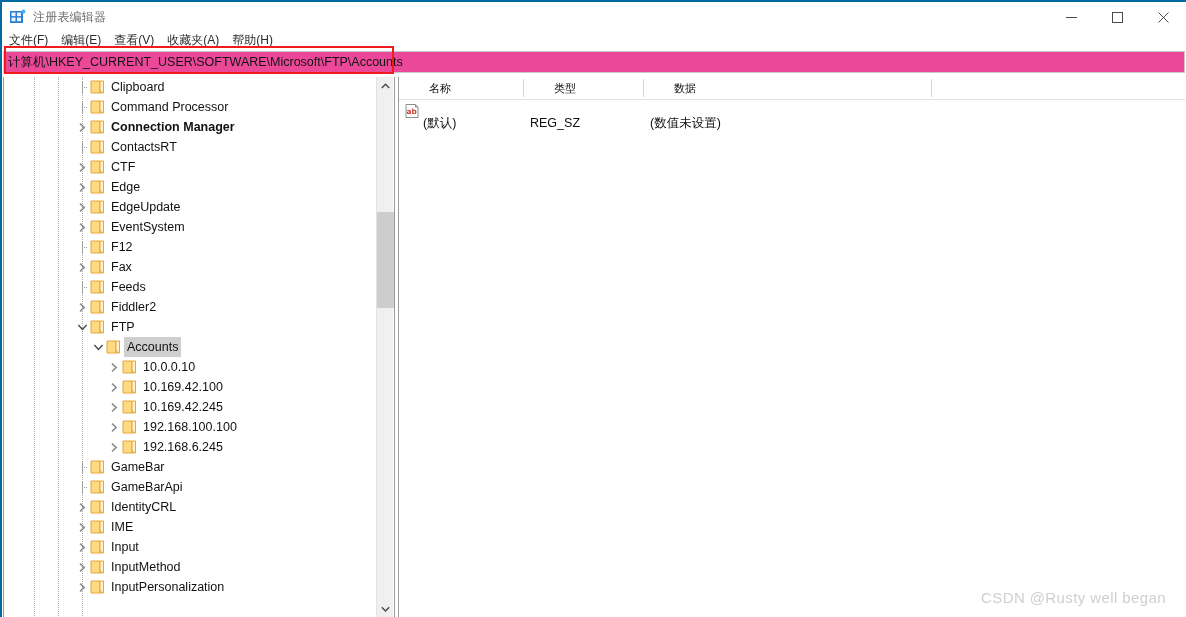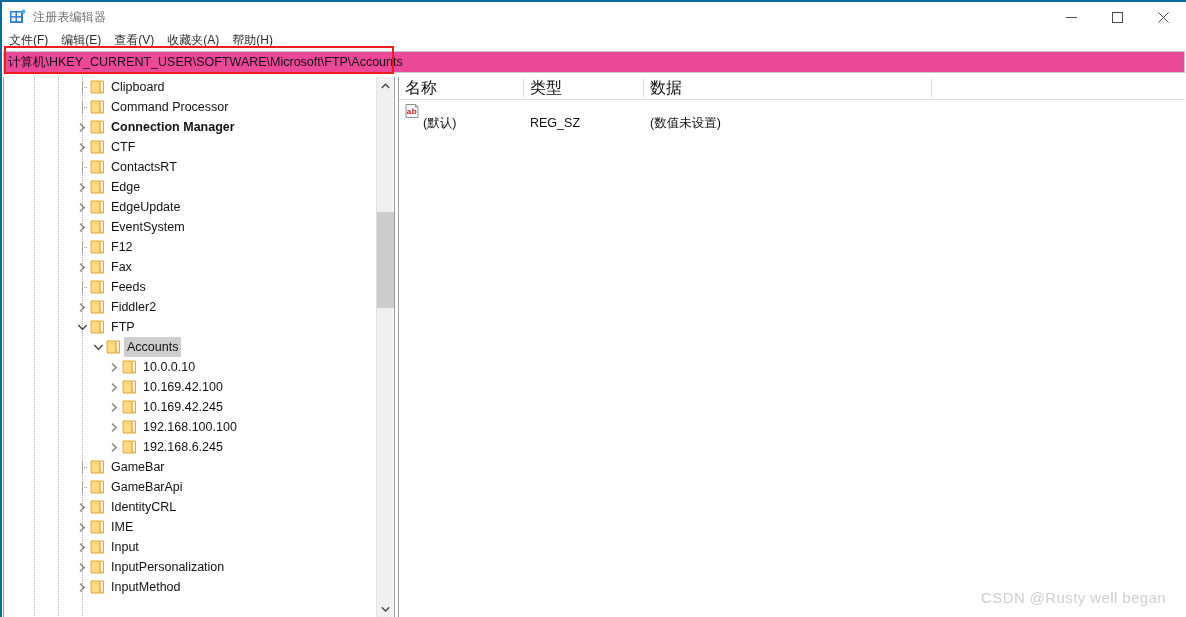--- a/index.html
+++ b/index.html
@@ -164,23 +164,24 @@
     overflow: hidden;
   }
   #list-header {
     position: relative;
     height: 23px;
     background: #ffffff;
     border-bottom: 1px solid #e0e0e0;
   }
   .col-head {
     position: absolute; top: 0; height: 22px;
-    font-size: 16px; color: #0d0d0d;
+    font-size: 11px; color: #0d0d0d;
     line-height: 22px;
     padding-left: 6px;
+    margin-left: 24px;
   }
   .col-sep {
     position: absolute; top: 2px; width: 1px; height: 18px;
     background: #d6d6d6;
   }
   #list-body { position: relative; }
   .vrow {
     position: relative; height: 22px;
     display: block;
   }
@@ -314,33 +315,20 @@
             </span>
             <span class="tfolder" style="left: 86px; top: 3px;"><svg width="17" height="14" viewBox="0 0 17 14">
                 <path d="M1 1 H10 V13 H1 Z" fill="#ffd983" stroke="#e3a83a" stroke-width="1"></path>
                 <path d="M10 1 H13.5 V13 H10 Z" fill="#fff3cf" stroke="#e3a83a" stroke-width="1"></path>
                 <path d="M10 9.5 L13.5 13 H10 Z" fill="#e3a83a" opacity=".55"></path>
               </svg></span>
             <span class="tlabel" style="left: 104px; font-weight: bold;">Connection Manager</span>
           </div>
           <div class="trow">
             <span class="twist" style="left: 70px;">
-              <svg width="9" height="11" viewBox="0 0 9 11">
-                <polyline points="2,1.6 6.2,5.5 2,9.4" fill="none" stroke="#8a8a8a" stroke-width="1.5"></polyline>
-              </svg>
-            </span>
-            <span class="tfolder" style="left: 86px; top: 3px;"><svg width="17" height="14" viewBox="0 0 17 14">
-                <path d="M1 1 H10 V13 H1 Z" fill="#ffd983" stroke="#e3a83a" stroke-width="1"></path>
-                <path d="M10 1 H13.5 V13 H10 Z" fill="#fff3cf" stroke="#e3a83a" stroke-width="1"></path>
-                <path d="M10 9.5 L13.5 13 H10 Z" fill="#e3a83a" opacity=".55"></path>
-              </svg></span>
-            <span class="tlabel" style="left: 104px;">CTF</span>
-          </div>
-          <div class="trow">
-            <span class="twist" style="left: 70px;">
               <svg width="11" height="11" viewBox="0 0 11 11">
                 <rect x="5" y="0" width="1" height="1" fill="#9a9a9a"></rect>
                 <rect x="5" y="2" width="1" height="1" fill="#9a9a9a"></rect>
                 <rect x="5" y="4" width="1" height="1" fill="#9a9a9a"></rect>
                 <rect x="7" y="5" width="1" height="1" fill="#9a9a9a"></rect>
                 <rect x="9" y="5" width="1" height="1" fill="#9a9a9a"></rect>
                 <rect x="5" y="6" width="1" height="1" fill="#9a9a9a"></rect>
                 <rect x="5" y="8" width="1" height="1" fill="#9a9a9a"></rect>
                 <rect x="5" y="10" width="1" height="1" fill="#9a9a9a"></rect>
               </svg>
@@ -356,20 +344,33 @@
             <span class="twist" style="left: 70px;">
               <svg width="9" height="11" viewBox="0 0 9 11">
                 <polyline points="2,1.6 6.2,5.5 2,9.4" fill="none" stroke="#8a8a8a" stroke-width="1.5"></polyline>
               </svg>
             </span>
             <span class="tfolder" style="left: 86px; top: 3px;"><svg width="17" height="14" viewBox="0 0 17 14">
                 <path d="M1 1 H10 V13 H1 Z" fill="#ffd983" stroke="#e3a83a" stroke-width="1"></path>
                 <path d="M10 1 H13.5 V13 H10 Z" fill="#fff3cf" stroke="#e3a83a" stroke-width="1"></path>
                 <path d="M10 9.5 L13.5 13 H10 Z" fill="#e3a83a" opacity=".55"></path>
               </svg></span>
+            <span class="tlabel" style="left: 104px;">CTF</span>
+          </div>
+          <div class="trow">
+            <span class="twist" style="left: 70px;">
+              <svg width="9" height="11" viewBox="0 0 9 11">
+                <polyline points="2,1.6 6.2,5.5 2,9.4" fill="none" stroke="#8a8a8a" stroke-width="1.5"></polyline>
+              </svg>
+            </span>
+            <span class="tfolder" style="left: 86px; top: 3px;"><svg width="17" height="14" viewBox="0 0 17 14">
+                <path d="M1 1 H10 V13 H1 Z" fill="#ffd983" stroke="#e3a83a" stroke-width="1"></path>
+                <path d="M10 1 H13.5 V13 H10 Z" fill="#fff3cf" stroke="#e3a83a" stroke-width="1"></path>
+                <path d="M10 9.5 L13.5 13 H10 Z" fill="#e3a83a" opacity=".55"></path>
+              </svg></span>
             <span class="tlabel" style="left: 104px;">Edge</span>
           </div>
           <div class="trow">
             <span class="twist" style="left: 70px;">
               <svg width="9" height="11" viewBox="0 0 9 11">
                 <polyline points="2,1.6 6.2,5.5 2,9.4" fill="none" stroke="#8a8a8a" stroke-width="1.5"></polyline>
               </svg>
             </span>
             <span class="tfolder" style="left: 86px; top: 3px;"><svg width="17" height="14" viewBox="0 0 17 14">
                 <path d="M1 1 H10 V13 H1 Z" fill="#ffd983" stroke="#e3a83a" stroke-width="1"></path>
@@ -631,34 +632,34 @@
             <span class="twist" style="left: 70px;">
               <svg width="9" height="11" viewBox="0 0 9 11">
                 <polyline points="2,1.6 6.2,5.5 2,9.4" fill="none" stroke="#8a8a8a" stroke-width="1.5"></polyline>
               </svg>
             </span>
             <span class="tfolder" style="left: 86px; top: 3px;"><svg width="17" height="14" viewBox="0 0 17 14">
                 <path d="M1 1 H10 V13 H1 Z" fill="#ffd983" stroke="#e3a83a" stroke-width="1"></path>
                 <path d="M10 1 H13.5 V13 H10 Z" fill="#fff3cf" stroke="#e3a83a" stroke-width="1"></path>
                 <path d="M10 9.5 L13.5 13 H10 Z" fill="#e3a83a" opacity=".55"></path>
               </svg></span>
+            <span class="tlabel" style="left: 104px;">InputMethod</span>
+          </div>
+          <div class="trow">
+            <span class="twist" style="left: 70px;">
+              <svg width="9" height="11" viewBox="0 0 9 11">
+                <polyline points="2,1.6 6.2,5.5 2,9.4" fill="none" stroke="#8a8a8a" stroke-width="1.5"></polyline>
+              </svg>
+            </span>
+            <span class="tfolder" style="left: 86px; top: 3px;"><svg width="17" height="14" viewBox="0 0 17 14">
+                <path d="M1 1 H10 V13 H1 Z" fill="#ffd983" stroke="#e3a83a" stroke-width="1"></path>
+                <path d="M10 1 H13.5 V13 H10 Z" fill="#fff3cf" stroke="#e3a83a" stroke-width="1"></path>
+                <path d="M10 9.5 L13.5 13 H10 Z" fill="#e3a83a" opacity=".55"></path>
+              </svg></span>
             <span class="tlabel" style="left: 104px;">InputPersonalization</span>
-          </div>
-          <div class="trow">
-            <span class="twist" style="left: 70px;">
-              <svg width="9" height="11" viewBox="0 0 9 11">
-                <polyline points="2,1.6 6.2,5.5 2,9.4" fill="none" stroke="#8a8a8a" stroke-width="1.5"></polyline>
-              </svg>
-            </span>
-            <span class="tfolder" style="left: 86px; top: 3px;"><svg width="17" height="14" viewBox="0 0 17 14">
-                <path d="M1 1 H10 V13 H1 Z" fill="#ffd983" stroke="#e3a83a" stroke-width="1"></path>
-                <path d="M10 1 H13.5 V13 H10 Z" fill="#fff3cf" stroke="#e3a83a" stroke-width="1"></path>
-                <path d="M10 9.5 L13.5 13 H10 Z" fill="#e3a83a" opacity=".55"></path>
-              </svg></span>
-            <span class="tlabel" style="left: 104px;">InputMethod</span>
           </div>
         </div>
 
       <div id="tree-scroll">
         <div class="sb-arrow" id="sb-up">
           <svg width="9" height="6" viewBox="0 0 9 6">
               <polyline points="0.8,5 4.5,1.2 8.2,5" fill="none" stroke="#4a4a4a" stroke-width="1.4"></polyline>
             </svg>
         </div>
         <div id="sb-thumb" style="top: 135px; height: 96px;"></div>

